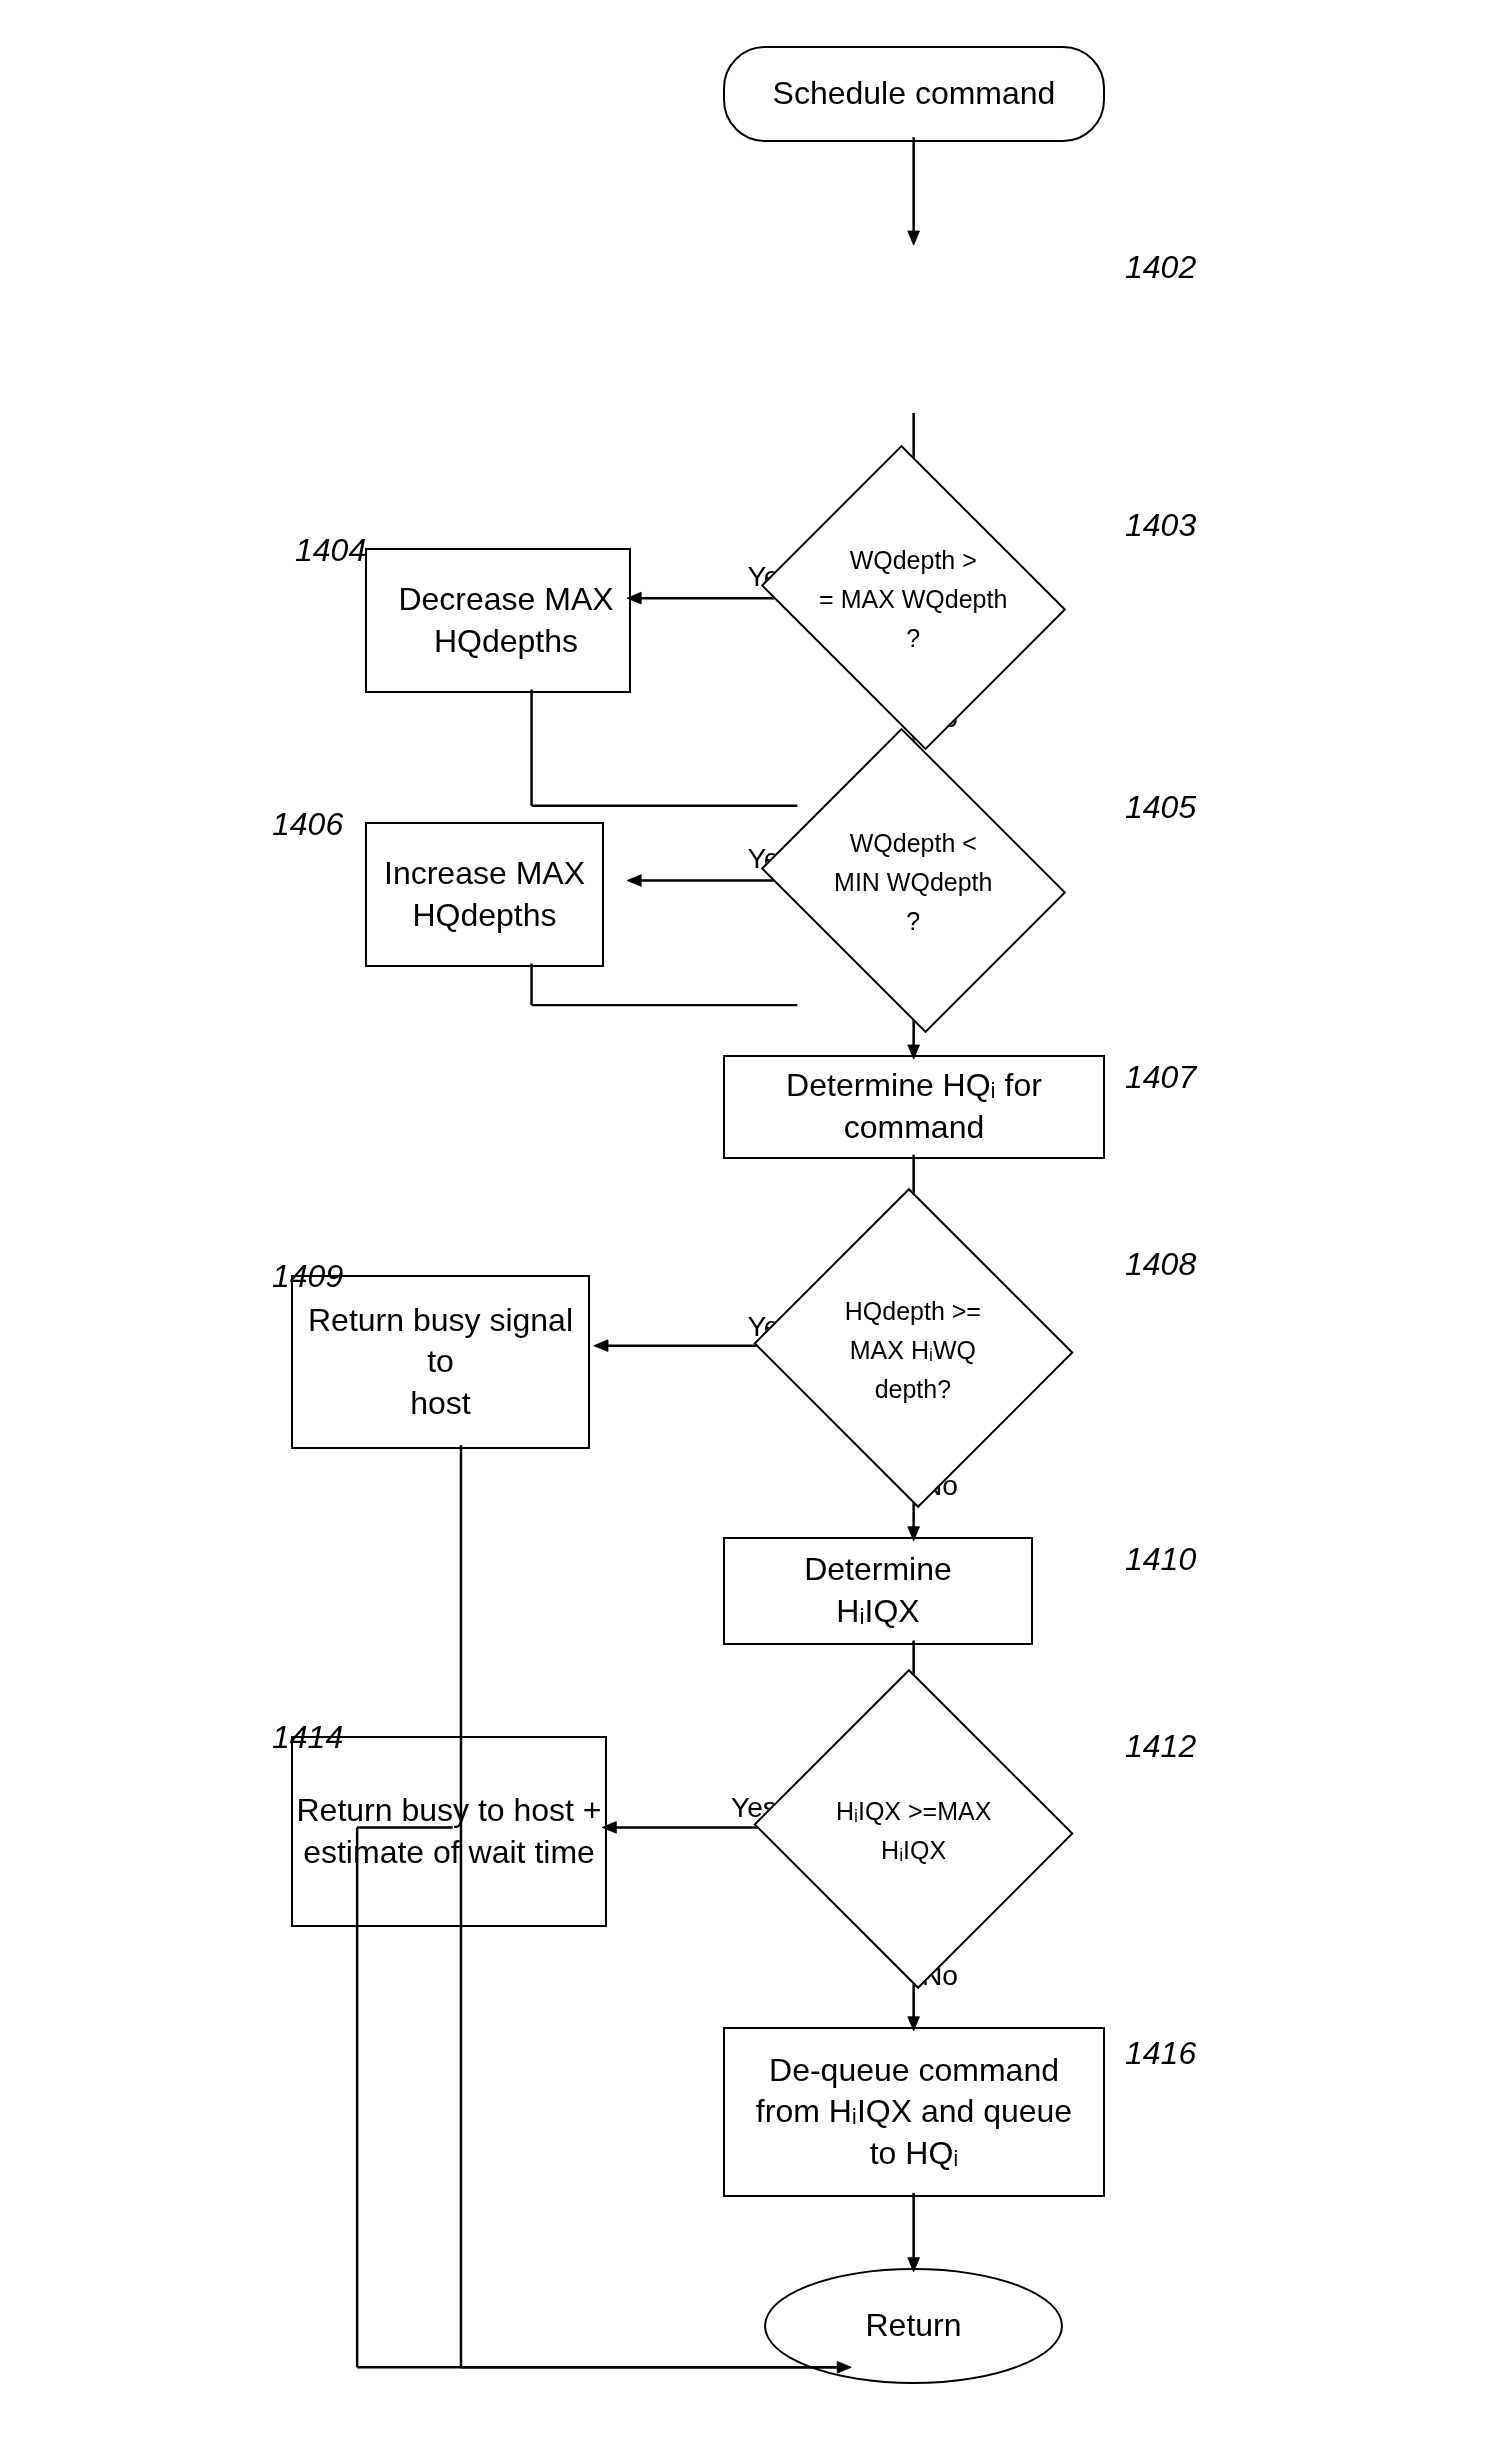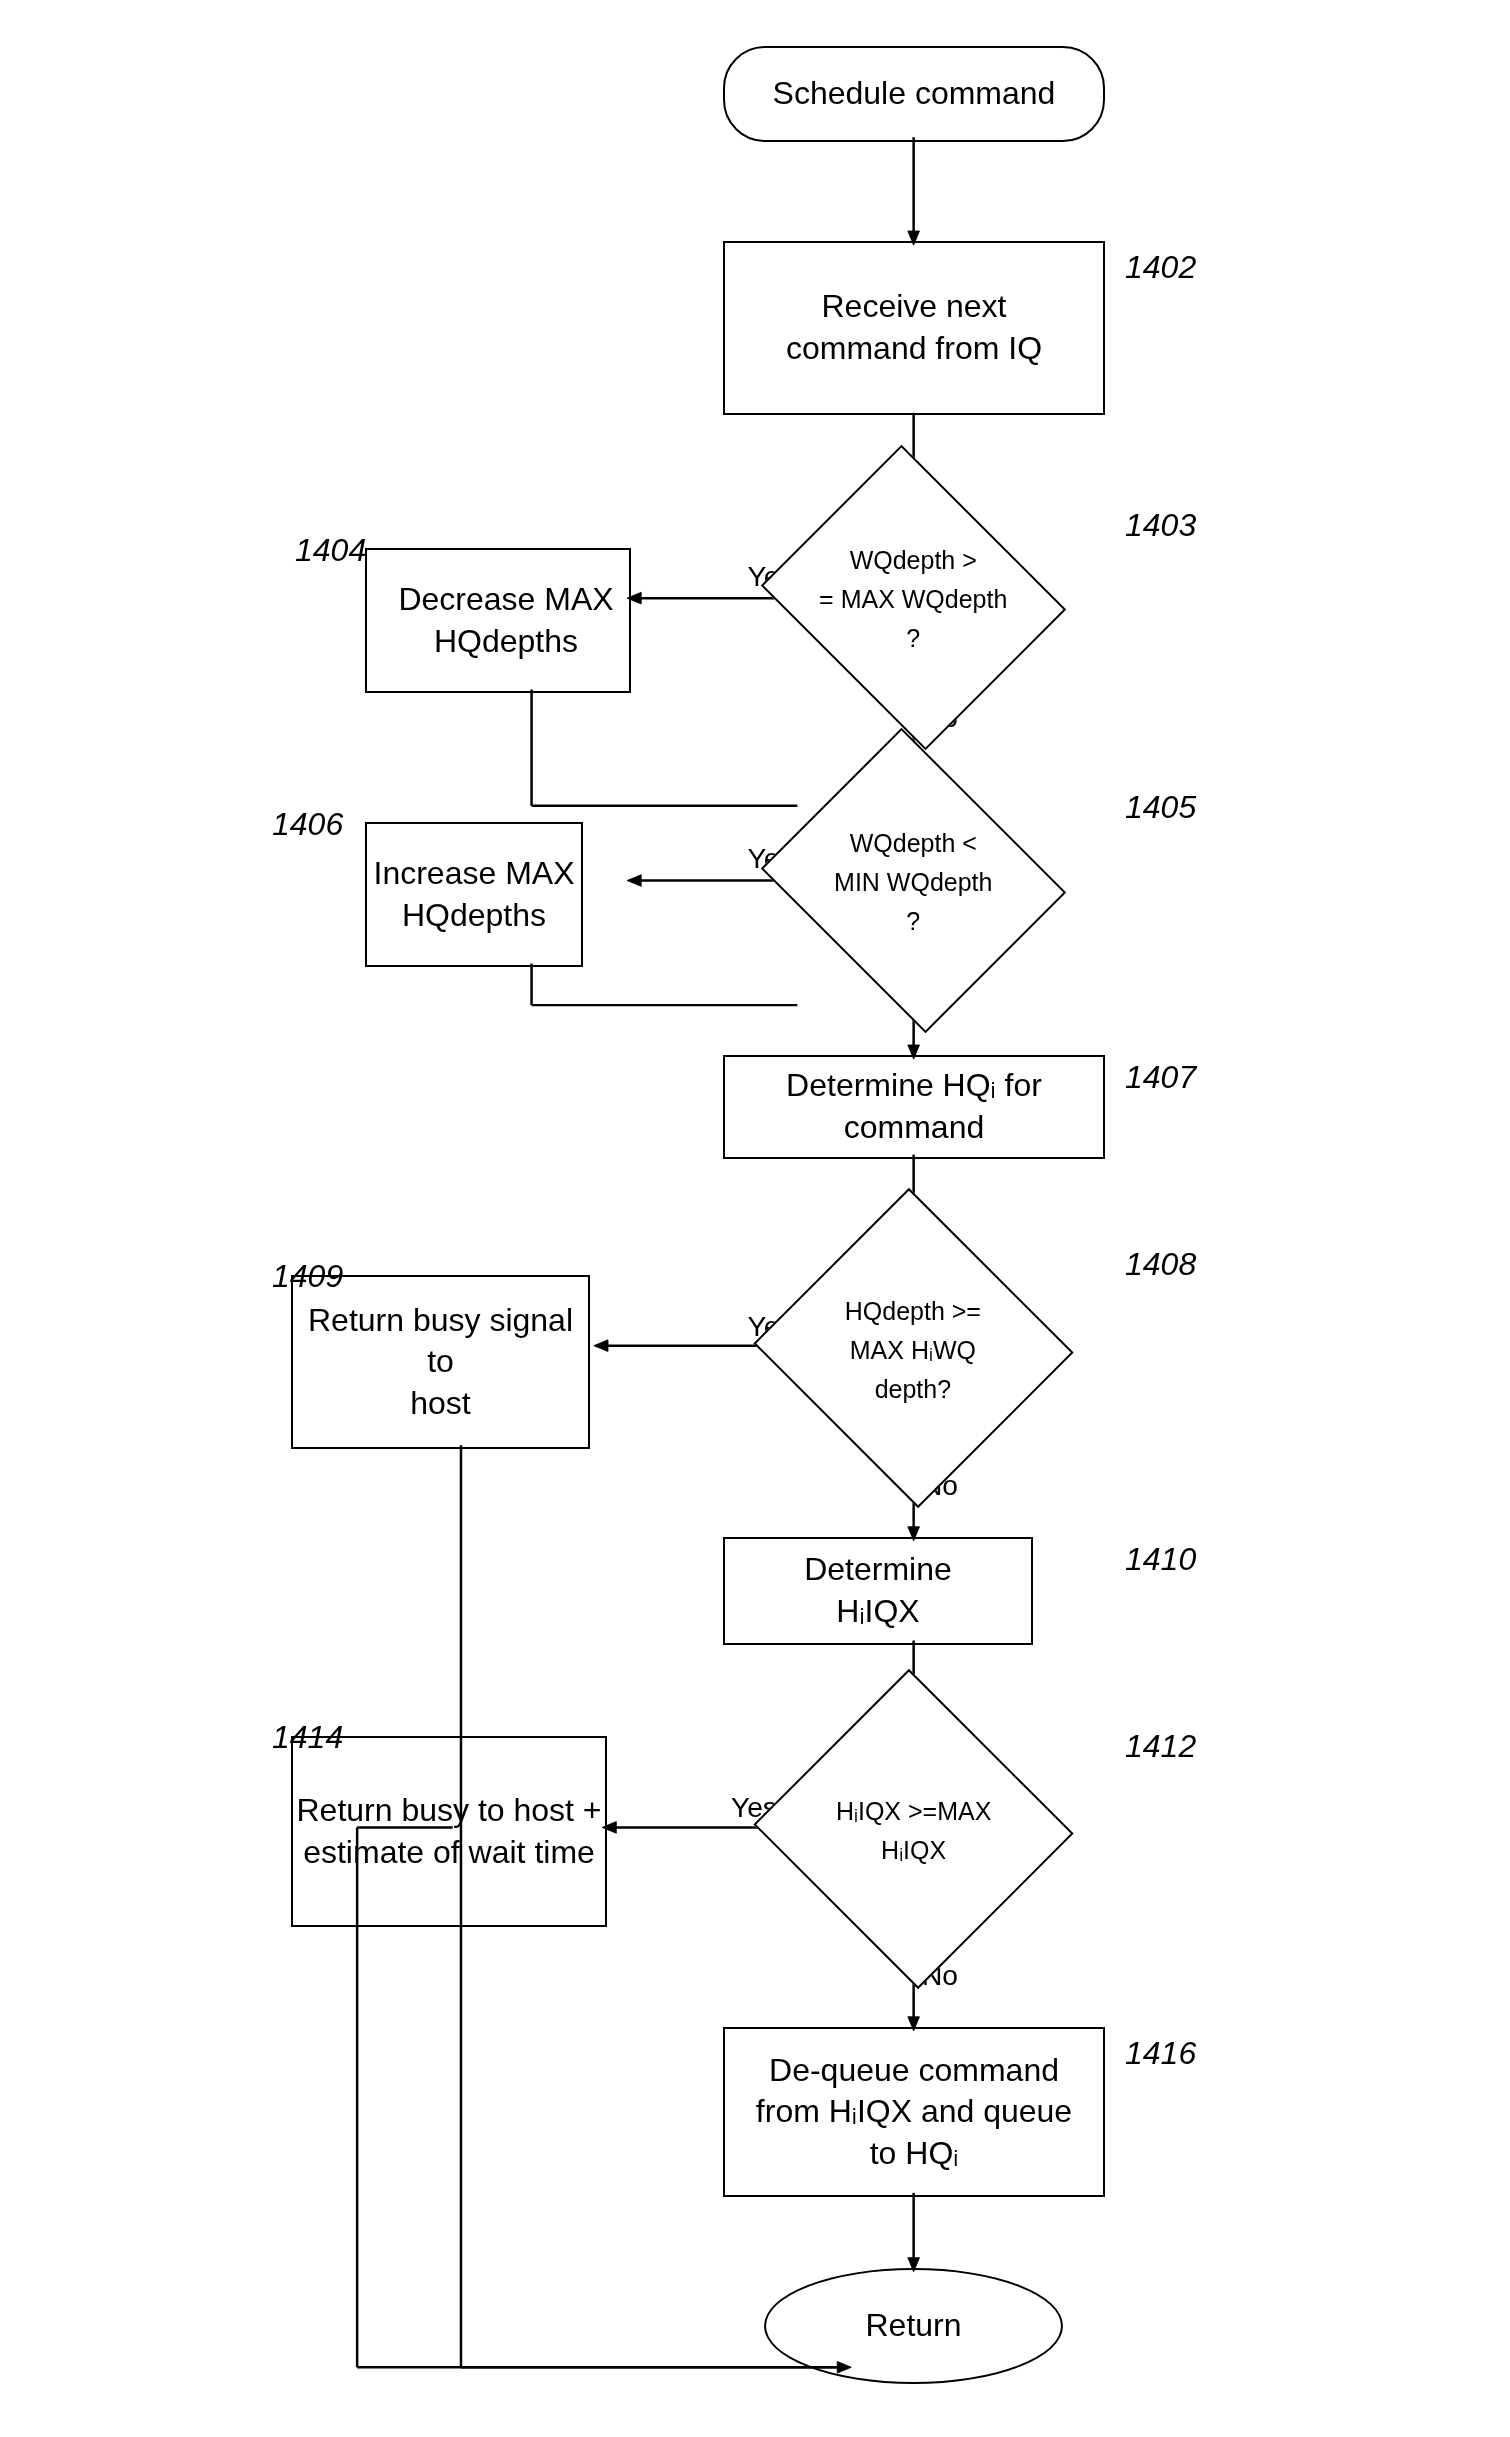--- a/index.html
+++ b/index.html
@@ -145,24 +145,20 @@
 
     <text x="880" y="2188" font-size="34" fill="#000" font-family="Arial">Yes</text>
 
     <text x="1110" y="2390" font-size="34" fill="#000" font-family="Arial">No</text>
   </svg>
 
   <div class="shape rounded-rect" style="left:723px; top:46px; width:382px; height:96px;">
     <span>Schedule command</span>
   </div>
 
-  <div class="shape rect" style="left:723px; top:241px; width:382px; height:174px;">
-    <span style="white-space:pre-line;">Receive next
-command from IQ</span>
-  </div>
   <div class="label" style="left:1125px; top:249px;">
     <span>1402</span>
   </div>
 
   <div class="shape diamond" style="left:797px; top:498px; width:233px; height:199px; border:2.5px solid #000; background:#fff;">
     <div class="diamond-inner">
       <span style="white-space:pre-line; font-size:25px;">WQdepth &gt;
 = MAX WQdepth
 ?</span>
     </div>
@@ -183,21 +179,21 @@
     <div class="diamond-inner">
       <span style="white-space:pre-line; font-size:25px;">WQdepth &lt;
 MIN WQdepth
 ?</span>
     </div>
   </div>
   <div class="label" style="left:1125px; top:789px;font-style:italic;">
     <span>1405</span>
   </div>
 
-  <div class="shape rect" style="left:365px; top:822px; width:218px; height:145px;">
+  <div class="shape rect" style="left:365px; top:822px; width:239px; height:145px;">
     <span style="white-space:pre-line;">Increase MAX
 HQdepths</span>
   </div>
   <div class="label" style="left:272px; top:806px;">
     <span>1406</span>
   </div>
 
   <div class="shape rect" style="left:723px; top:1055px; width:382px; height:104px;">
     <span style="white-space:pre-line;">Determine HQᵢ for
 command</span>

